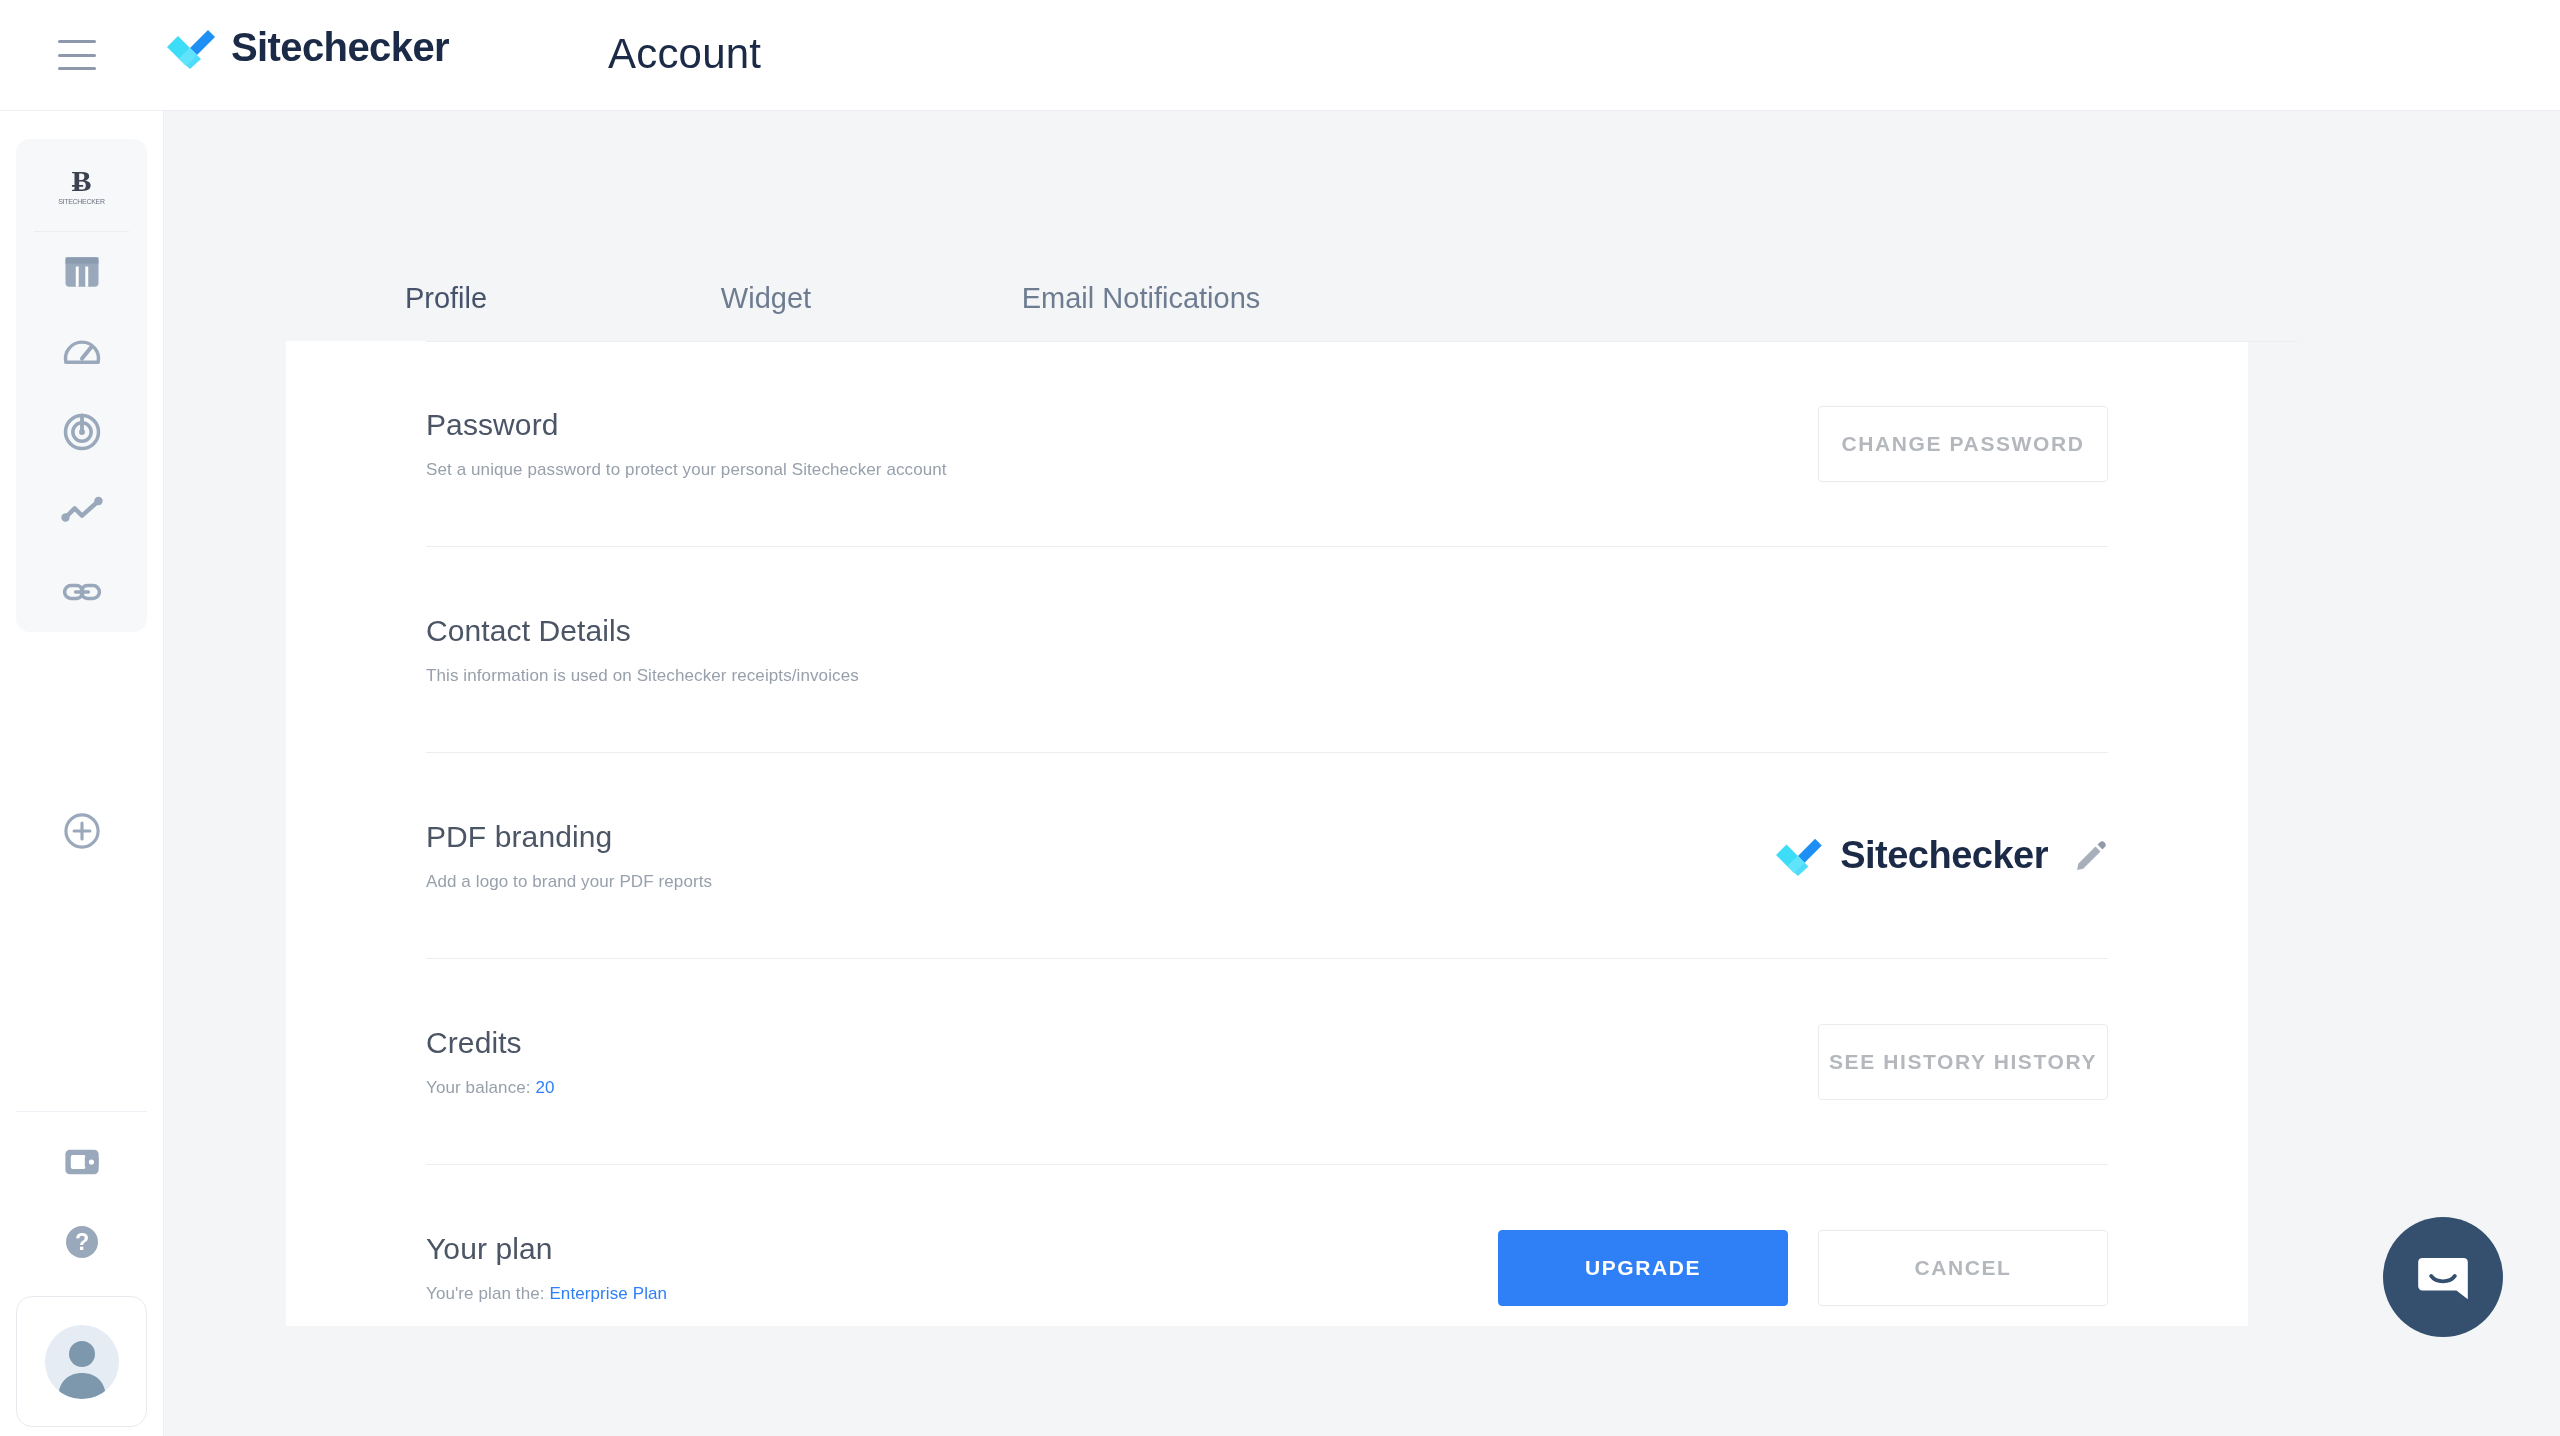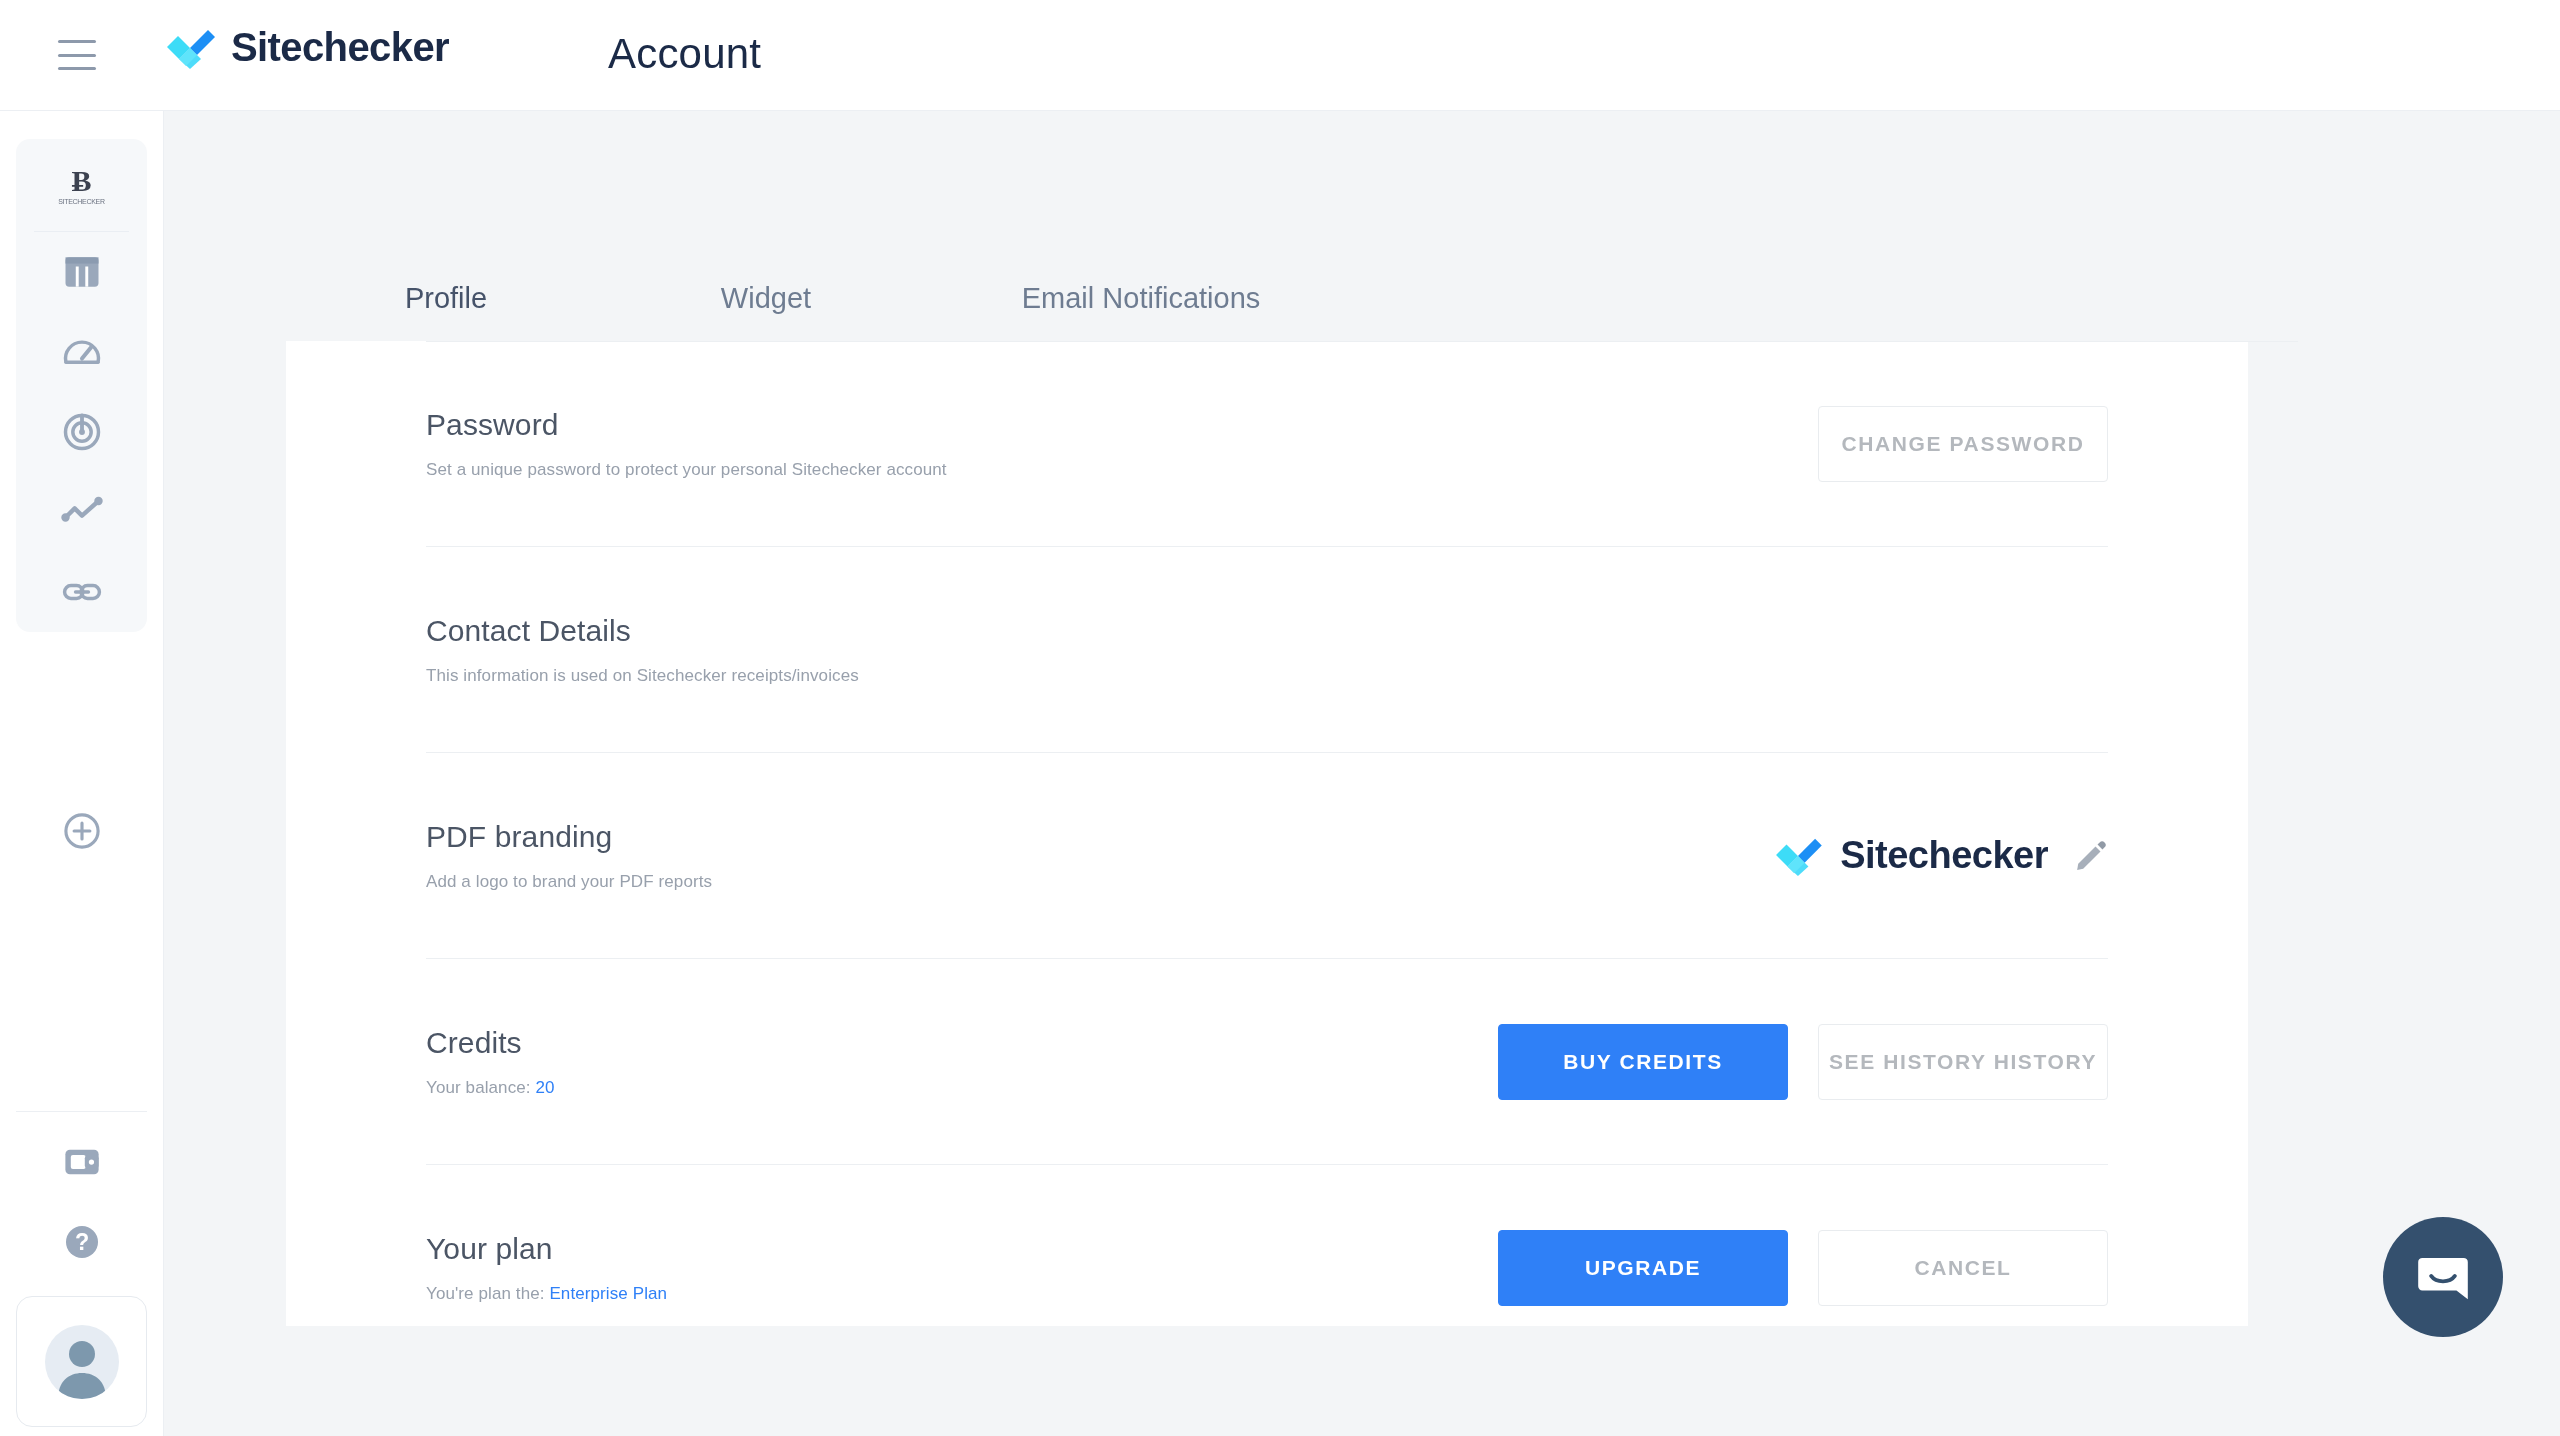--- a/index.html
+++ b/index.html
@@ -334,21 +334,20 @@
 
       <div class="row">
         <div class="row-text">
           <div class="row-title">Credits</div>
           <div class="row-sub">
             <span>Your balance:</span>
             <span class="accent">20</span>
           </div>
         </div>
         <div class="row-actions">
-          <div class="btn btn-primary btn-w-buy">BUY CREDITS</div>
           <div class="btn btn-outline btn-w-balance">SEE HISTORY HISTORY</div>
         </div>
       </div>
 
       <div class="row">
         <div class="row-text">
           <div class="row-title">Your plan</div>
           <div class="row-sub">
             <span>You're plan the:</span>
             <span class="accent">Enterprise Plan</span>

